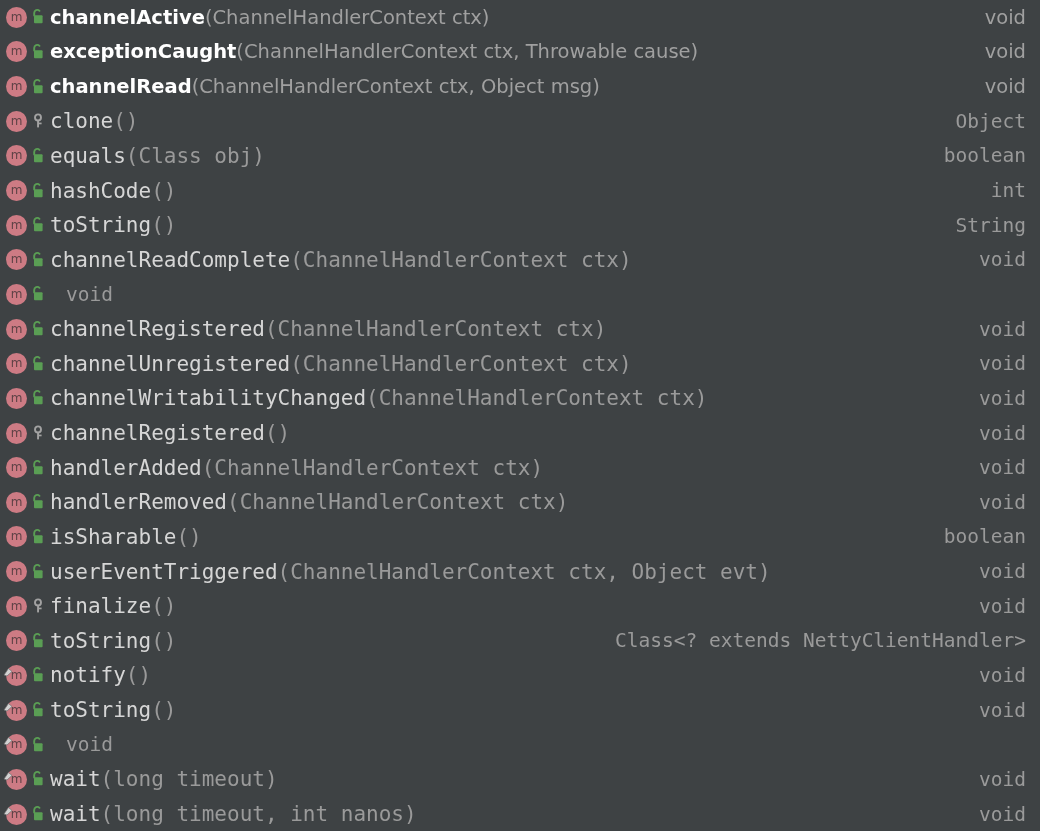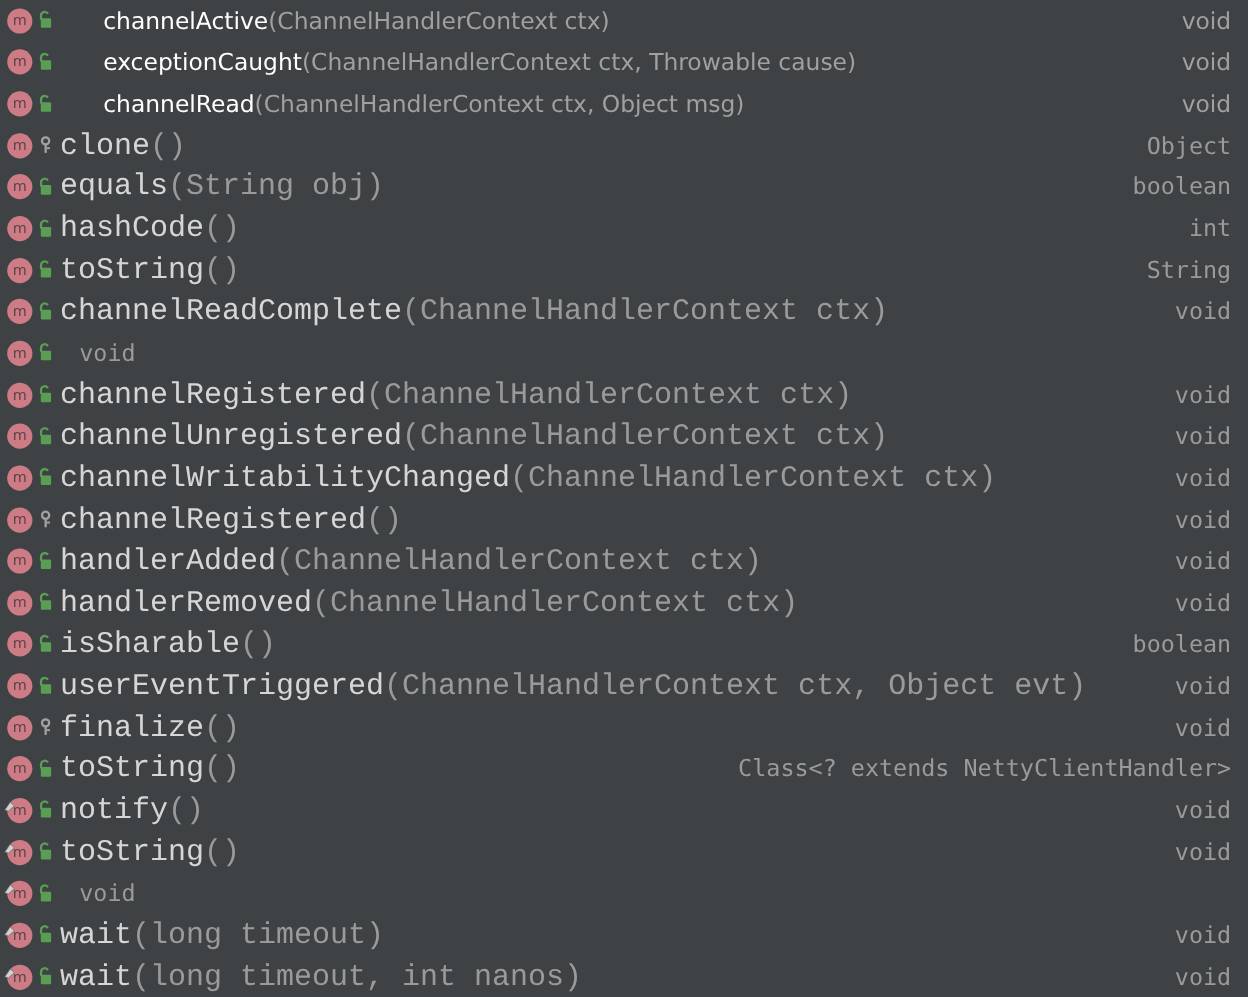--- a/index.html
+++ b/index.html
@@ -80,39 +80,37 @@
   .vis-icon {
     width: 16px;
     height: 18px;
     flex: 0 0 auto;
     margin-left: 3px;
     position: relative;
   }
 
   
   .sig {
-    font-size: 25px;
+    font-size: 21px;
     letter-spacing: 0px;
     flex: 1 1 auto;
     overflow: hidden;
     text-overflow: clip;
     padding-left: 2px;
-    font-family: Liberation Mono, monospace;
   }
   .name { color: #d6d6d6; }
   .params { color: #9a9a9a; }
 
   .row.bold .sig {
     font-family: "DejaVu Sans", sans-serif;
     font-size: 19.5px;
   }
   .row.bold .name {
-    font-weight: normal;
+    font-weight: bold;
     color: #ffffff;
-    margin-left: 36px;
   }
   .row.bold .params {
     font-weight: normal;
     color: #a0a0a0;
     font-family: "DejaVu Sans", sans-serif;
   }
 
   .ret {
     flex: 0 0 auto;
     color: #9a9a9a;
@@ -191,21 +189,21 @@
       <span class="icon-group">
         <span class="method-icon">
           <span class="disc"></span>
           <span class="glyph">m</span>
         </span>
         <span class="vis-icon"><svg viewBox="0 0 16 18" width="16" height="18" aria-hidden="true">
             <path d="M4.2 7.6 V5.0 a3.1 3.1 0 0 1 5.3 -2.2" fill="none" stroke="#5a9e54" stroke-width="1.9" stroke-linecap="round"></path>
             <rect x="4.0" y="7.2" width="8.6" height="8.0" rx="1.0" fill="#5a9e54"></rect>
           </svg></span>
       </span>
-      <span class="sig"><span class="name">equals</span><span class="params">(String obj)</span></span>
+      <span class="sig"><span class="name">equals</span><span class="params">(Class obj)</span></span>
       <span class="ret">boolean</span>
     </div>
     <div class="row">
       <span class="icon-group">
         <span class="method-icon">
           <span class="disc"></span>
           <span class="glyph">m</span>
         </span>
         <span class="vis-icon"><svg viewBox="0 0 16 18" width="16" height="18" aria-hidden="true">
             <path d="M4.2 7.6 V5.0 a3.1 3.1 0 0 1 5.3 -2.2" fill="none" stroke="#5a9e54" stroke-width="1.9" stroke-linecap="round"></path>

